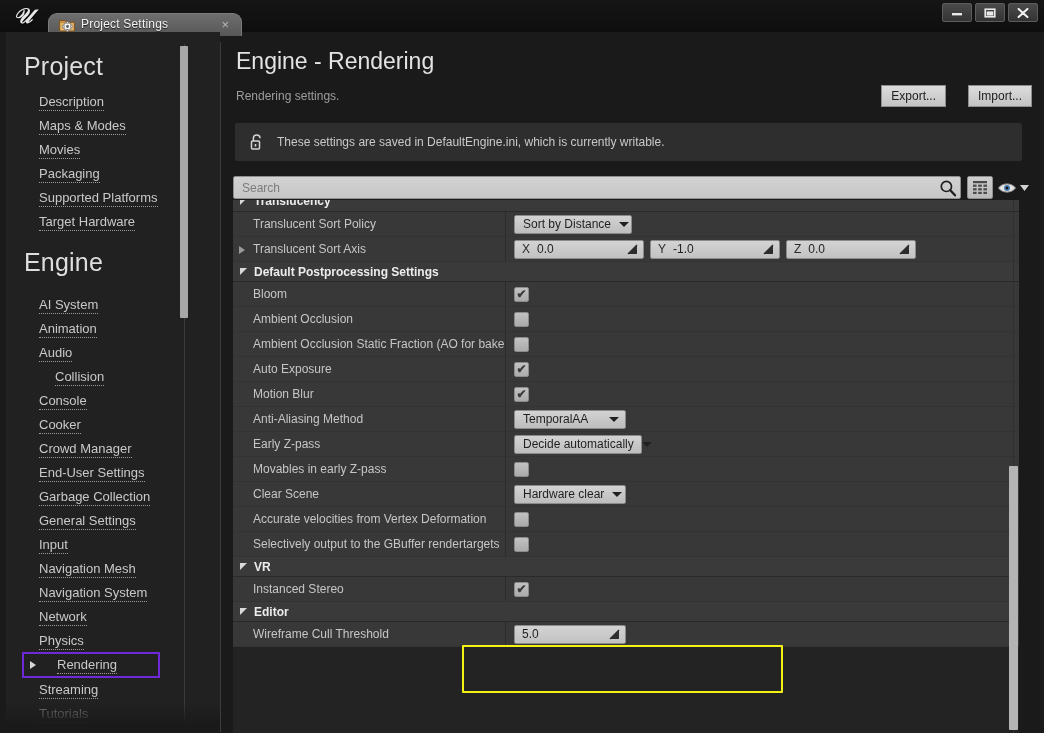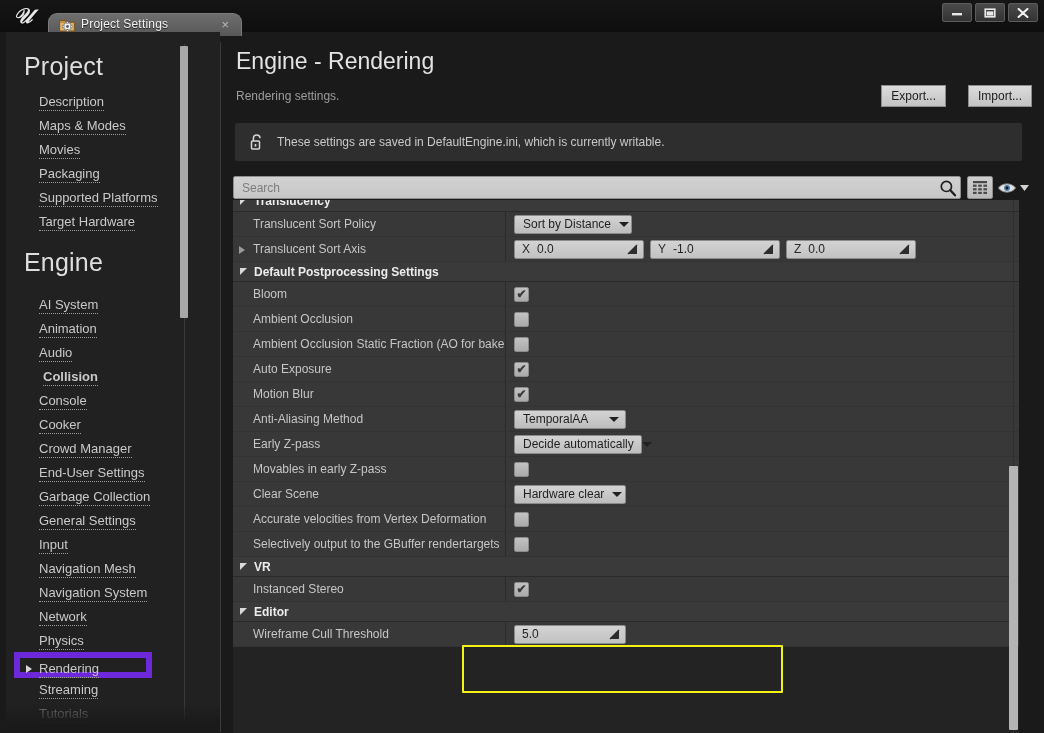--- a/index.html
+++ b/index.html
@@ -75,23 +75,23 @@
   .side-item {
     color: #c9c9c9; font-size: 13px;
     padding-left: 33px; height: 24px; line-height: 24px;
     cursor: pointer; white-space: nowrap;
   }
   .side-item span.lbl {
     border-bottom: 1px dotted #9a9a9a;
     padding-bottom: 1px;
   }
   .side-item.selected {
-    border: 6px solid #6d28d9;
-    margin: 0 8px 0 8px;
-    padding-left: 19px;
+    border: 2px solid #6d28d9;
+    margin: 0 8px 0 16px;
+    padding-left: 33px;
     height: 26px; line-height: 22px;
     position: relative;
   }
   .side-item.selected .arrow {
     position: absolute; left: 6px; top: 7px;
     width: 0; height: 0;
     border-left: 6px solid #d8d8d8;
     border-top: 4px solid transparent;
     border-bottom: 4px solid transparent;
   }
@@ -316,21 +316,21 @@
       <div class="side-item" style="position:absolute; left:0; top:106px;"><span class="lbl">Movies</span></div>
       <div class="side-item" style="position:absolute; left:0; top:130px;"><span class="lbl">Packaging</span></div>
       <div class="side-item" style="position:absolute; left:0; top:154px;"><span class="lbl">Supported Platforms</span></div>
       <div class="side-item" style="position:absolute; left:0; top:178px;"><span class="lbl">Target Hardware</span></div>
 
       <div class="side-head" style="position:absolute; left:0; top:216px;">Engine</div>
 
       <div class="side-item" style="position:absolute; left:0; top:261px;"><span class="lbl">AI System</span></div>
       <div class="side-item" style="position:absolute; left:0; top:285px;"><span class="lbl">Animation</span></div>
       <div class="side-item" style="position:absolute; left:0; top:309px;"><span class="lbl">Audio</span></div>
-      <div class="side-item" style="position:absolute; left:4px; top:333px;font-weight:bold;"><span class="lbl">Collision</span></div>
+      <div class="side-item" style="position:absolute; left:16px; top:333px;"><span class="lbl">Collision</span></div>
       <div class="side-item" style="position:absolute; left:0; top:357px;"><span class="lbl">Console</span></div>
       <div class="side-item" style="position:absolute; left:0; top:381px;"><span class="lbl">Cooker</span></div>
       <div class="side-item" style="position:absolute; left:0; top:405px;"><span class="lbl">Crowd Manager</span></div>
       <div class="side-item" style="position:absolute; left:0; top:429px;"><span class="lbl">End-User Settings</span></div>
       <div class="side-item" style="position:absolute; left:0; top:453px;"><span class="lbl">Garbage Collection</span></div>
       <div class="side-item" style="position:absolute; left:0; top:477px;"><span class="lbl">General Settings</span></div>
       <div class="side-item" style="position:absolute; left:0; top:501px;text-align:center;"><span class="lbl">Input</span></div>
       <div class="side-item" style="position:absolute; left:0; top:525px;"><span class="lbl">Navigation Mesh</span></div>
       <div class="side-item" style="position:absolute; left:0; top:549px;"><span class="lbl">Navigation System</span></div>
       <div class="side-item" style="position:absolute; left:0; top:573px;"><span class="lbl">Network</span></div>

